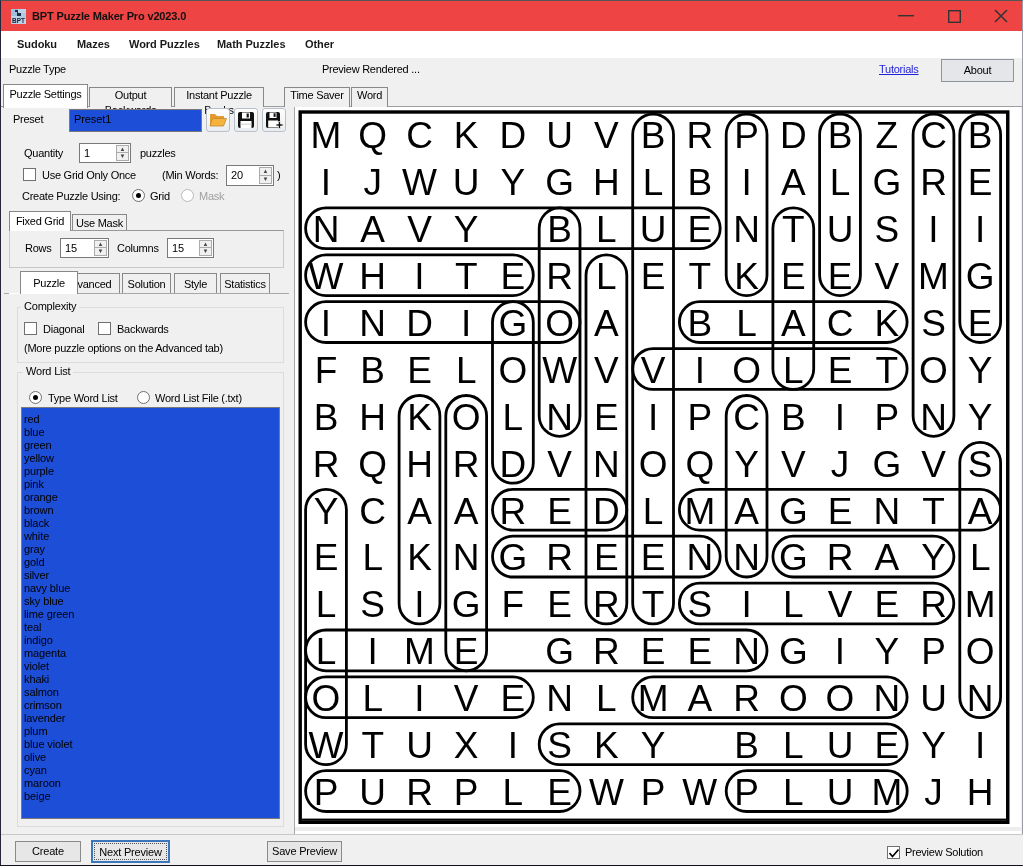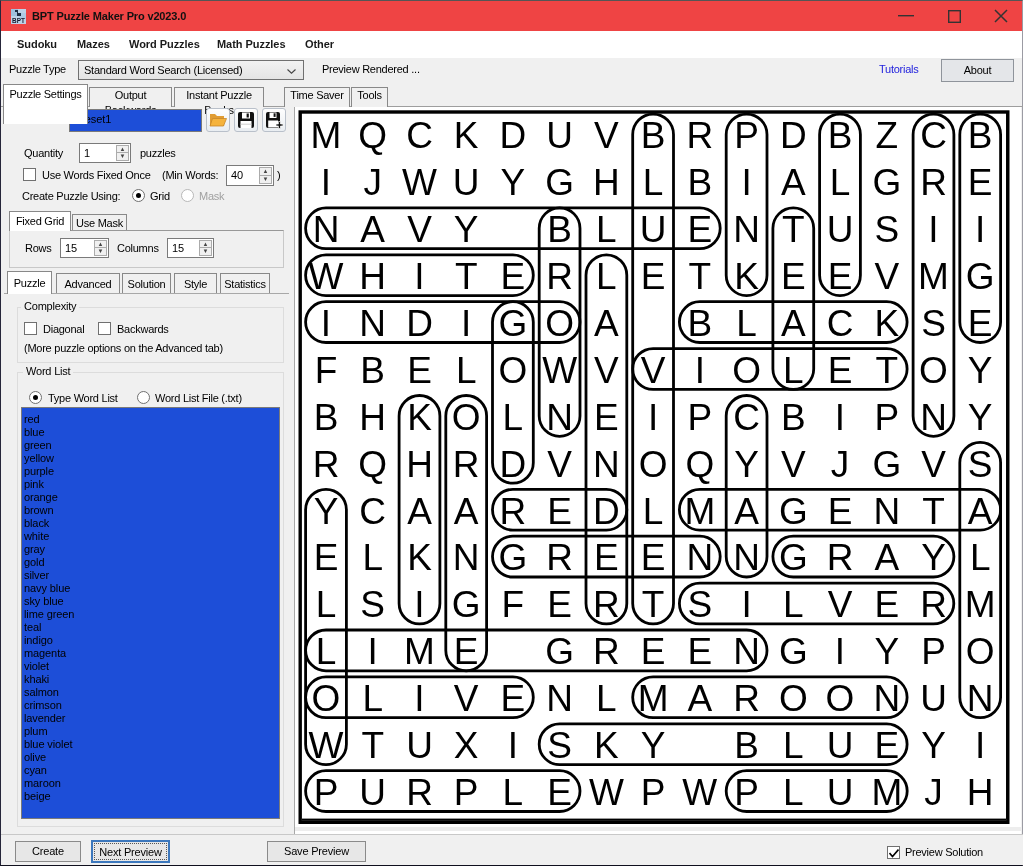--- a/index.html
+++ b/index.html
@@ -49,36 +49,30 @@
 
  <div id="menu">
   <div class="mi" style="left:16px">Sudoku</div>
   <div class="mi" style="left:76px">Mazes</div>
   <div class="mi" style="left:128px">Word Puzzles</div>
   <div class="mi" style="left:216px">Math Puzzles</div>
   <div class="mi" style="left:304px">Other</div>
  </div>
 
  <div class="lbl" style="left:8px;top:62px">Puzzle Type</div>
- <div class="ab" style="left:77px;top:59px;width:226px;height:20px;background:linear-gradient(#f2f2f2,#e4e4e4);border:1px solid #707070">
-   <div class="lbl" style="left:5px;top:3px">Standard Word Search (Licensed)</div>
-   <svg class="ab" style="right:7px;top:8px" width="9" height="5" viewBox="0 0 9 5">
-        <path d="M0.5 0.5 L4.5 4.2 L8.5 0.5" fill="none" stroke="#444" stroke-width="1.1"></path>
-      </svg>
- </div>
  <div class="lbl" style="left:321px;top:62px">Preview Rendered ...</div>
- <div class="lbl" style="left:878px;top:62px;color:#2222dd;">Tutorials</div>
+ <div class="lbl" style="left:878px;top:62px;color:#2222dd;text-decoration:underline">Tutorials</div>
  <div class="btn" style="left:940px;top:58px;width:73px;height:23px;line-height:21px">About</div>
 
  <div class="ab" style="left:0;top:105px;width:1023px;height:1px;background:#9e9e9e"></div>
  <div class="tab" style="left:88px;top:86px;width:83px;height:20px;line-height:15px">Output Backwards</div>
  <div class="tab" style="left:173px;top:86px;width:90px;height:20px;line-height:15px">Instant Puzzle Books</div>
  <div class="tab" style="left:283px;top:86px;width:66px;height:20px;line-height:15px">Time Saver</div>
- <div class="tab" style="left:350px;top:86px;width:37px;height:20px;line-height:15px">Tools</div>
- <div class="tab on" style="left:2px;top:83px;width:85px;height:40px;line-height:18px">Puzzle Settings</div>
+ <div class="tab" style="left:350px;top:86px;width:37px;height:20px;line-height:15px">Word</div>
+ <div class="tab on" style="left:2px;top:83px;width:85px;height:24px;line-height:18px">Puzzle Settings</div>
 
  <div class="ab" style="left:293px;top:106px;width:727px;height:727px;background:#fff;border-left:1px solid #a8a8a8"></div>
  <div class="ab" style="left:294px;top:826px;width:726px;height:4px;background:#ededed"></div>
  <svg style="position:absolute;left:293px;top:104px" width="730" height="730" viewBox="0 0 730 730">
 <rect x="6.2" y="7.0" width="707.6" height="710.3" fill="#ffffff" stroke="#000000" stroke-width="3.4"></rect>
 <rect x="8" y="713.6" width="704" height="2.2" fill="#000"></rect>
 <rect x="712.2" y="8" width="2" height="706" fill="#000"></rect>
 <g font-family="Liberation Sans, sans-serif" font-size="37" fill="#000" text-anchor="middle">
 <text x="32.0" y="43.3">M</text>
 <text x="78.7" y="43.3">Q</text>
@@ -366,24 +360,24 @@
 
  <div class="lbl" style="left:23px;top:146px">Quantity</div>
  <div class="spin" style="left:78px;top:142px;width:52px;height:20px">
       <div class="v">1</div>
    <div class="b" style="top:1px">▲</div>
       <div class="b" style="bottom:1px">▼</div>
     </div>
  <div class="lbl" style="left:139px;top:146px">puzzles</div>
 
  <div class="cb" style="left:22px;top:167px"></div>
- <div class="lbl" style="left:41px;top:168px">Use Words Fixed Once</div>
+ <div class="lbl" style="left:41px;top:168px">Use Grid Only Once</div>
  <div class="lbl" style="left:161px;top:168px">(Min Words:</div>
  <div class="spin" style="left:225px;top:164px;width:48px;height:21px">
-      <div class="v">40</div>
+      <div class="v">20</div>
    <div class="b" style="top:1px">▲</div>
       <div class="b" style="bottom:1px">▼</div>
     </div>
  <div class="lbl" style="left:276px;top:168px">)</div>
 
  <div class="lbl" style="left:21px;top:189px">Create Puzzle Using:</div>
  <div class="rad" style="left:131px;top:188px"></div>
     <div class="ab" style="left:135px;top:192px;width:5px;height:5px;border-radius:50%;background:#000"></div>
  <div class="lbl" style="left:149px;top:189px">Grid</div>
  <div class="rad" style="left:180px;top:188px;border-color:#b8b8b8"></div>
@@ -403,21 +397,21 @@
  <div class="spin" style="left:166px;top:237px;width:47px;height:20px">
       <div class="v">15</div>
    <div class="b" style="top:1px">▲</div>
       <div class="b" style="bottom:1px">▼</div>
     </div>
 
  <div class="tab" style="left:55px;top:272px;width:64px;height:21px;line-height:20px">Advanced</div>
  <div class="tab" style="left:121px;top:272px;width:49px;height:21px;line-height:20px">Solution</div>
  <div class="tab" style="left:173px;top:272px;width:43px;height:21px;line-height:20px">Style</div>
  <div class="tab" style="left:219px;top:272px;width:50px;height:21px;line-height:20px">Statistics</div>
- <div class="tab on" style="left:6px;top:270px;width:45px;height:23px;line-height:22px">Puzzle</div>
+ <div class="tab on" style="left:19px;top:270px;width:58px;height:23px;line-height:22px">Puzzle</div>
  <div class="ab" style="left:3px;top:292px;width:285px;height:1px;background:#a8a8a8"></div>
  <div class="ab" style="left:8px;top:292px;width:43px;height:1px;background:#fff"></div>
 
  <div class="gb" style="left:16px;top:306px;width:267px;height:56px"></div>
  <div class="gbl" style="left:20px;top:299px">Complexity</div>
  <div class="cb" style="left:23px;top:321px"></div>
  <div class="lbl" style="left:42px;top:322px">Diagonal</div>
  <div class="cb" style="left:97px;top:321px"></div>
  <div class="lbl" style="left:116px;top:322px">Backwards</div>
  <div class="lbl" style="left:23px;top:341px">(More puzzle options on the Advanced tab)</div>
@@ -428,19 +422,19 @@
     <div class="ab" style="left:32px;top:394px;width:5px;height:5px;border-radius:50%;background:#000"></div>
  <div class="lbl" style="left:47px;top:391px">Type Word List</div>
  <div class="rad" style="left:136px;top:390px"></div>
  <div class="lbl" style="left:154px;top:391px">Word List File (.txt)</div>
  <div class="tbx" style="left:20px;top:406px;width:259px;height:412px;line-height:13px;padding:5px 0 0 2px">red<br>blue<br>green<br>yellow<br>purple<br>pink<br>orange<br>brown<br>black<br>white<br>gray<br>gold<br>silver<br>navy blue<br>sky blue<br>lime green<br>teal<br>indigo<br>magenta<br>violet<br>khaki<br>salmon<br>crimson<br>lavender<br>plum<br>blue violet<br>olive<br>cyan<br>maroon<br>beige</div>
 
  <div class="ab" style="left:0;top:833px;width:1023px;height:31px;background:#f0f0f0;border-top:1px solid #c8c8c8"></div>
  <div class="btn" style="left:14px;top:840px;width:66px;height:21px;line-height:19px;background:#e7e7e7;border-color:#8a8a8a">Create</div>
  <div class="btn" style="left:90px;top:839px;width:79px;height:23px;line-height:21px;background:#e7e7e7;border:2px solid #3c77bc">
    <div style="position:absolute;left:1px;top:1px;right:1px;bottom:1px;border:1px dotted #555"></div>Next Preview</div>
- <div class="btn" style="left:266px;top:840px;width:99px;height:21px;line-height:19px;background:#e7e7e7;border-color:#8a8a8a">Save Preview</div>
+ <div class="btn" style="left:266px;top:840px;width:75px;height:21px;line-height:19px;background:#e7e7e7;border-color:#8a8a8a">Save Preview</div>
  <div class="cb" style="left:886px;top:845px"></div>
  <svg class="ab" style="left:888px;top:848px" width="10" height="9" viewBox="0 0 10 9">
       <path d="M0.5 4 L3.5 7.5 L9.5 0.5" fill="none" stroke="#000" stroke-width="1.6"></path>
     </svg>
  <div class="lbl" style="left:904px;top:845px">Preview Solution</div>
 </div>
 
 </body></html>

